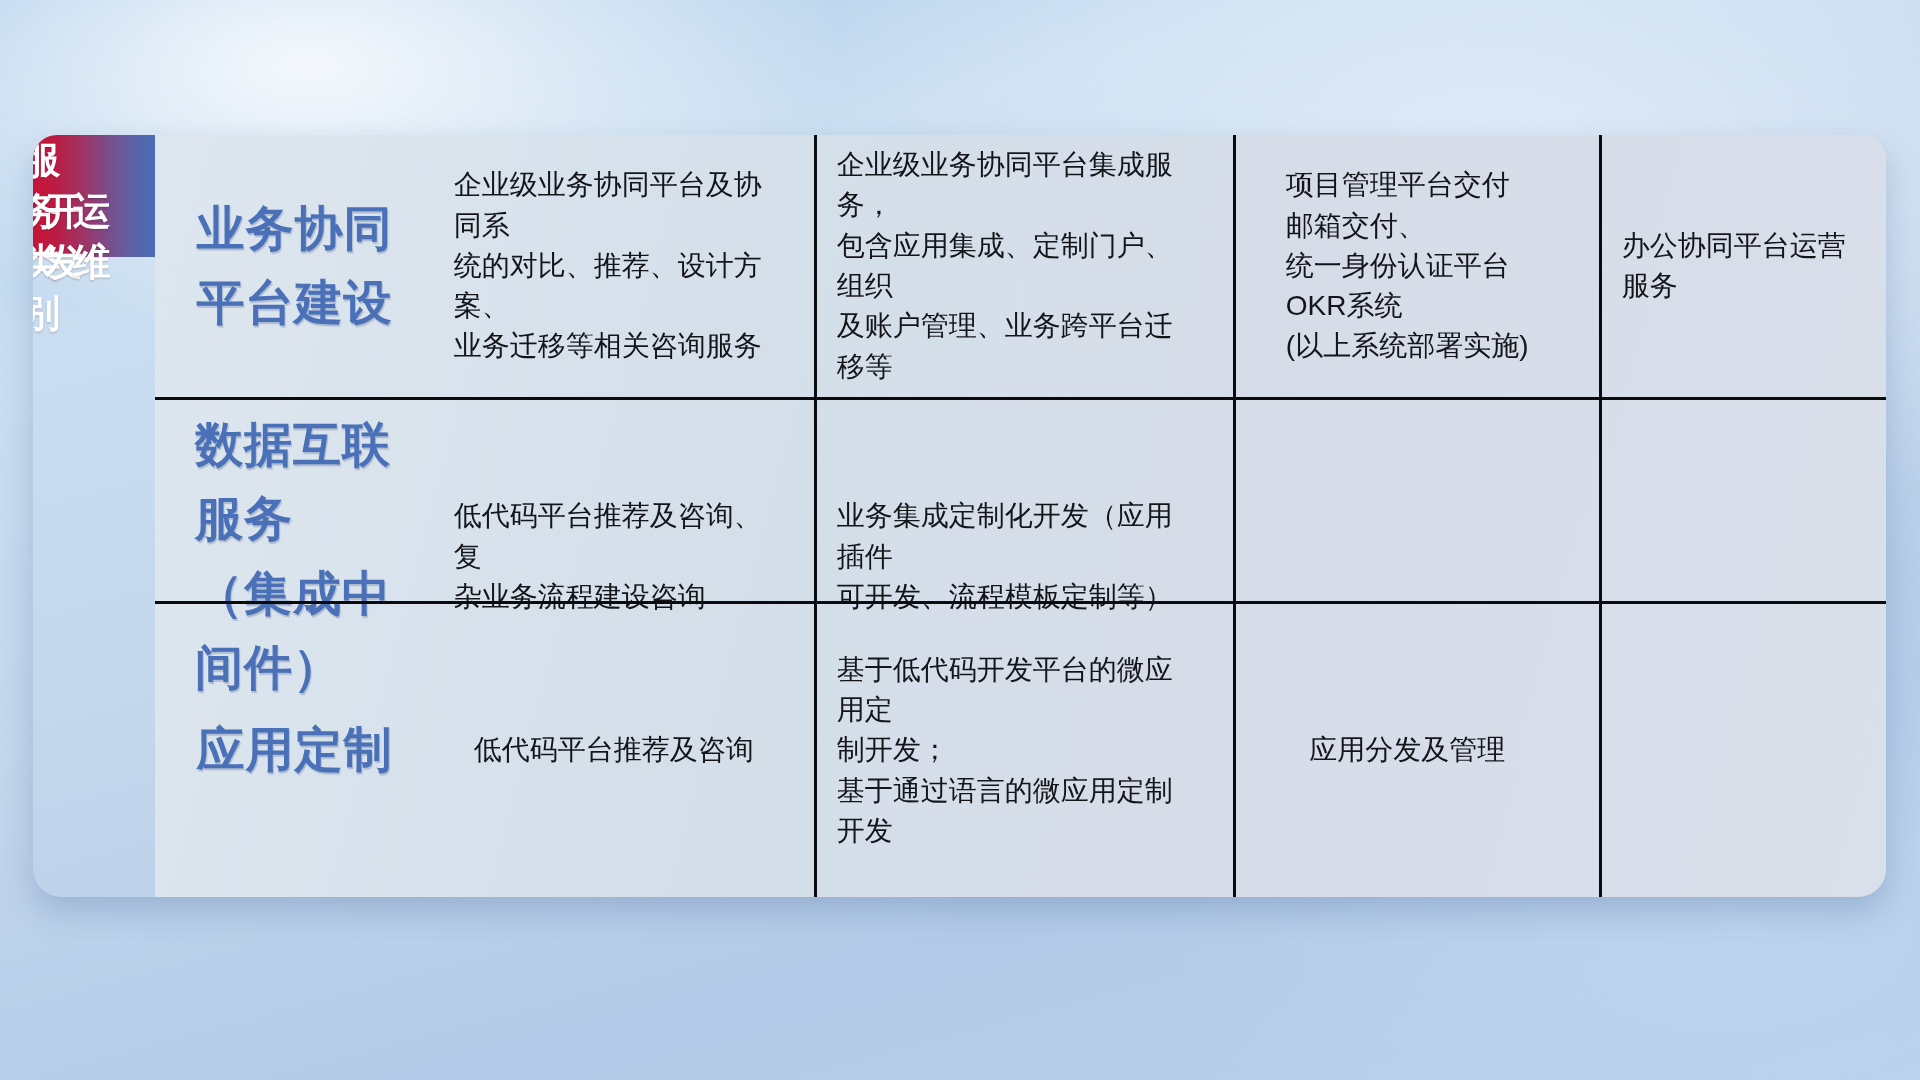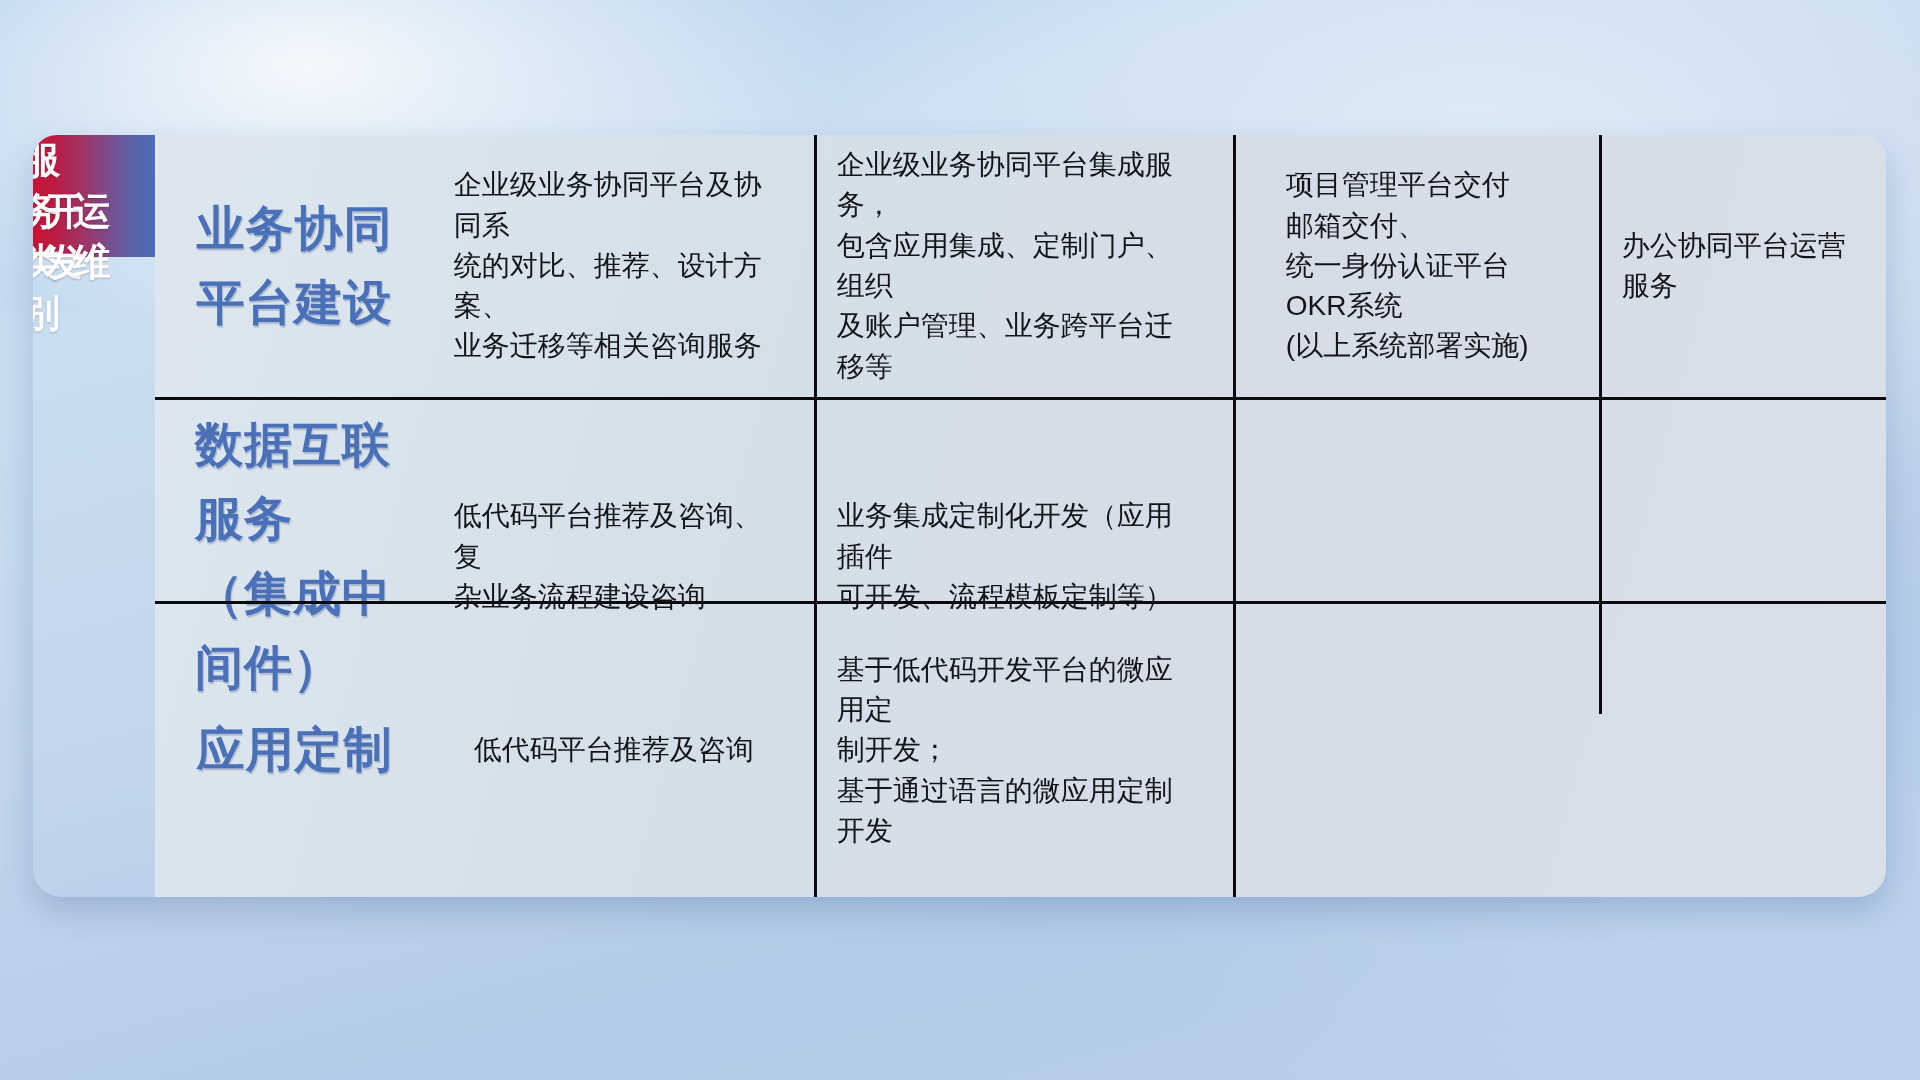--- a/index.html
+++ b/index.html
@@ -118,17 +118,18 @@
       <div class="tcell v-line"></div>
       <div class="tcell v-line"></div>
     </div>
 
     <div class="trow grid-5">
       <div class="tcell category">应用定制</div>
       <div class="tcell">低代码平台推荐及咨询</div>
       <div class="tcell v-line">基于低代码开发平台的微应用定
 制开发；
 基于通过语言的微应用定制开发</div>
+      <div class="tcell v-line">应用分发及管理</div>
       <div class="tcell v-line"></div>
     </div>
 
   </div>
 </div>
 
 </body></html>

